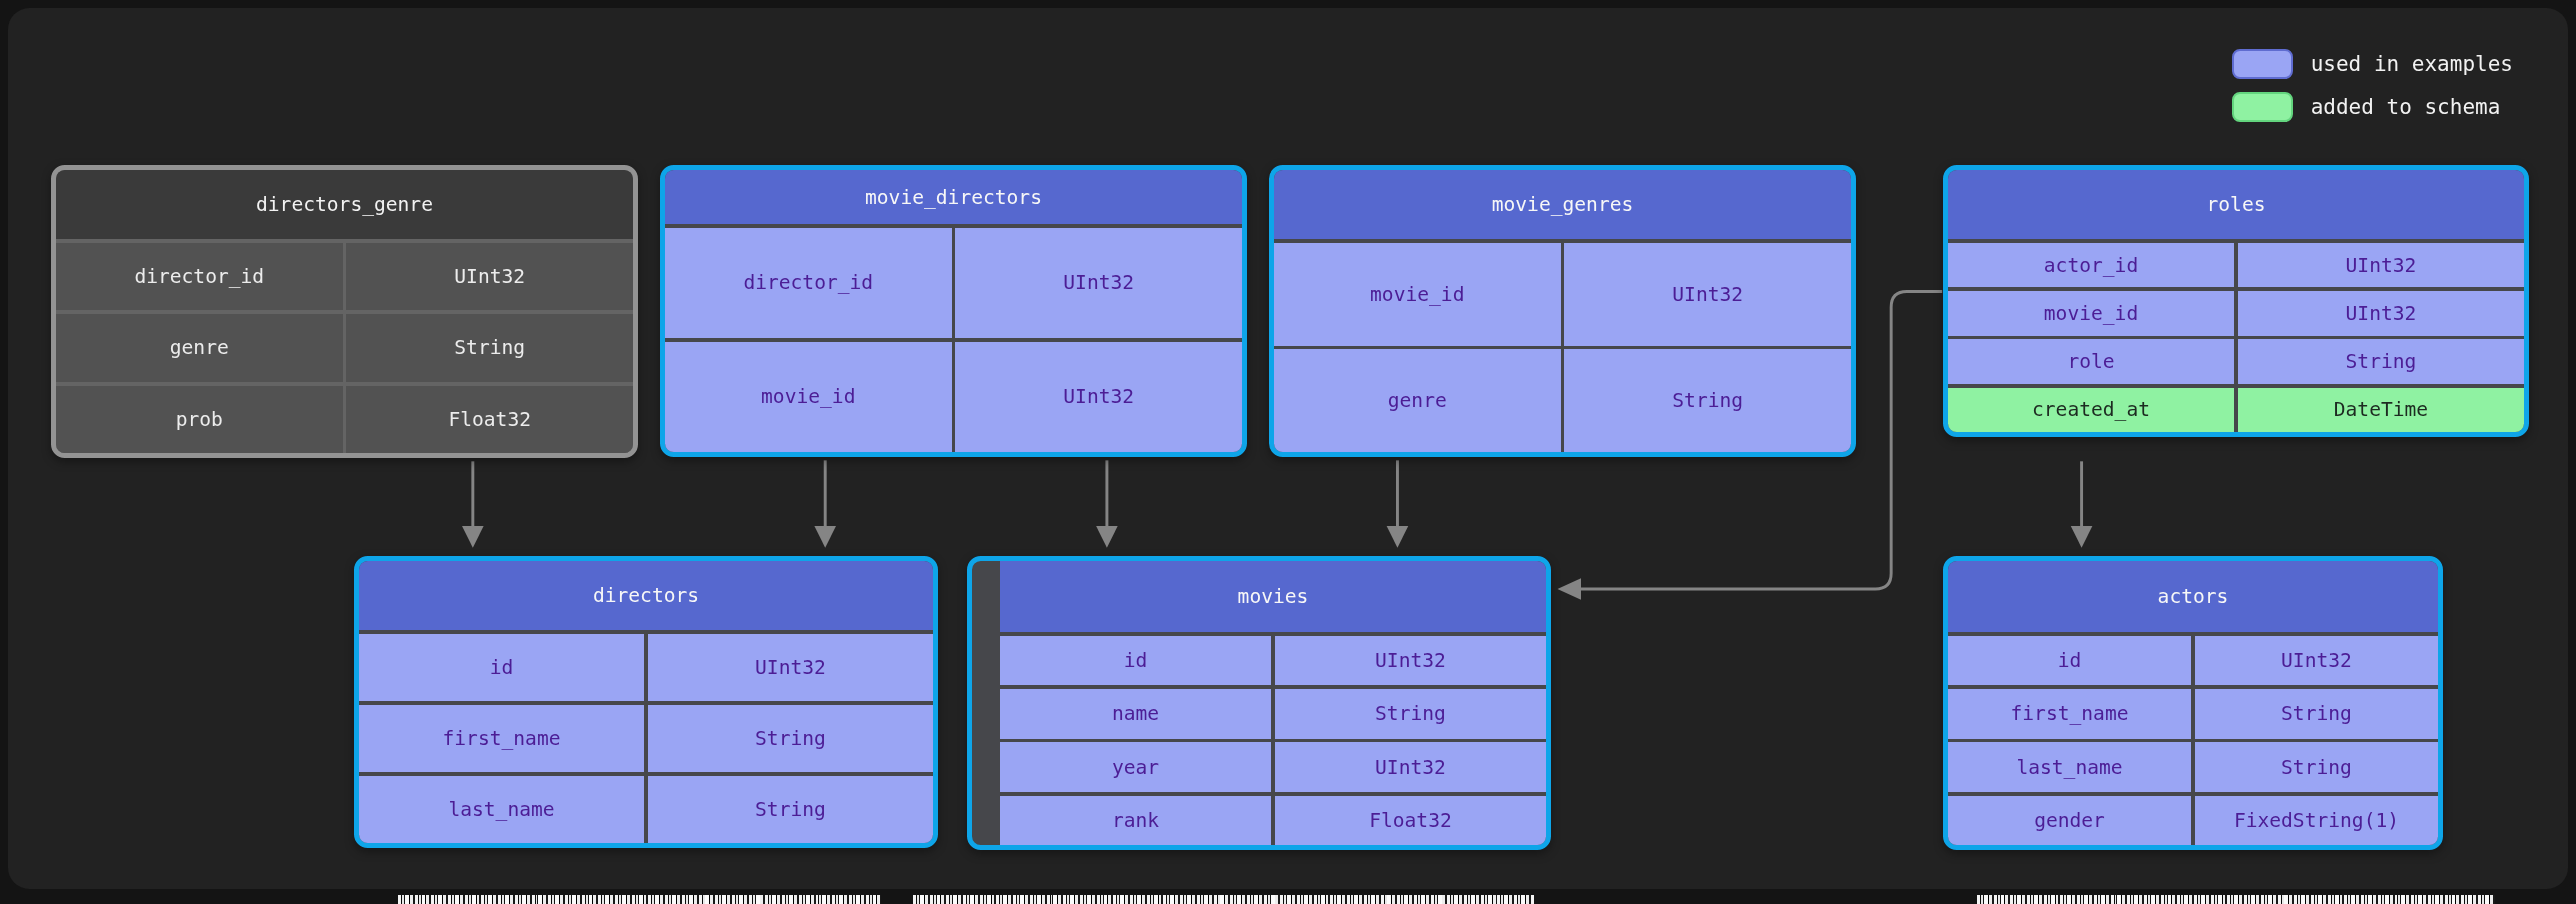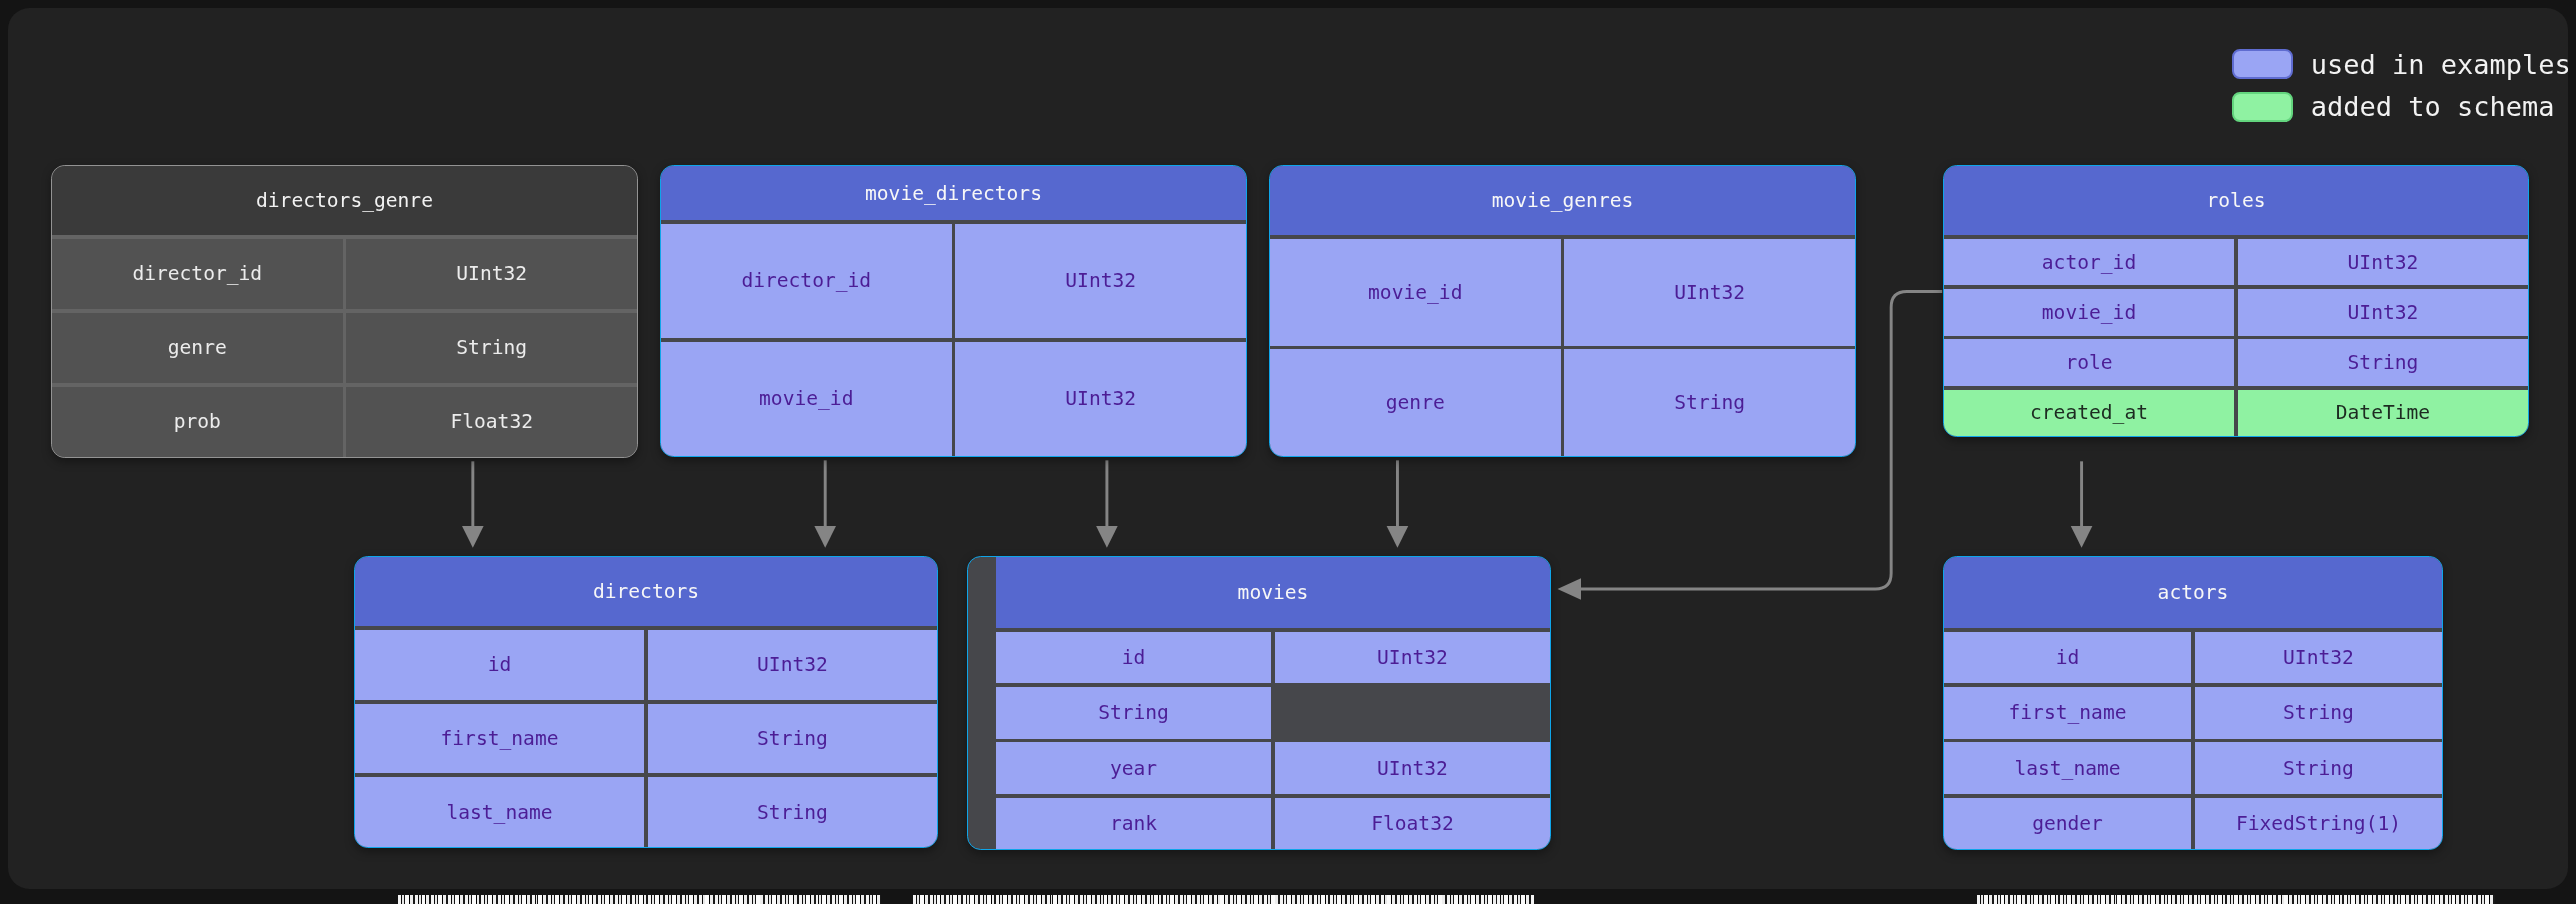--- a/index.html
+++ b/index.html
@@ -13,21 +13,21 @@
   .card{
     position:absolute;left:7.9px;top:7.9px;width:2560px;height:881px;
     background:#222222;border-radius:21.6px;
   }
   .arrows{position:absolute;left:0;top:0;width:2576px;height:904px;}
   
   .tbl{
     position:absolute;
     display:flex;flex-direction:column;gap:3.9px;
     background:#46474b;               
-    border:1px solid #0ea5e9;
+    border:5px solid #0ea5e9;
     border-radius:13.7px;overflow:hidden;
     box-sizing:border-box;
     box-shadow:0 3.9px 9.8px rgba(0,0,0,.35);
   }
   .tbl .thead{
     background:#5668cf;color:#f7f7f7;
     display:flex;align-items:center;justify-content:center;
     font-size:19.6px;flex:0 0 auto;
   }
   .tbl .trow{display:grid;grid-template-columns:1fr 1fr;gap:3.9px;flex:1 1 auto;}
@@ -41,21 +41,21 @@
   .tbl.muted{background:#646464;border-color:#939393;}
   .tbl.muted .thead{background:#3a3a3a;color:#f2f2f2;}
   .tbl.muted .cell{background:#525252;color:#ececec;}
   
   .legend{position:absolute;left:2232px;top:49px;display:flex;flex-direction:column;gap:12.8px;}
   .legend .lrow{display:flex;align-items:center;height:30px;}
   .legend .swatch{
     width:61px;height:30px;border-radius:7.9px;box-sizing:border-box;
     border:2.9px solid rgba(0,0,0,.25);
   }
-  .legend .llabel{margin-left:17.7px;color:#f2f2f2;font-size:27px;white-space:pre;}
+  .legend .llabel{margin-left:17.7px;color:#f2f2f2;font-size:21px;white-space:pre;}
   
   .strip{
     position:absolute;top:895px;height:9.8px;
     background:
       repeating-linear-gradient(90deg,
         #f4f4f4 0 2.9px,#0c0c0c 2.9px 3.9px,#e9e9e9 3.9px 5.9px,
         #151515 5.9px 6.9px,#fbfbfb 6.9px 10.8px,#000 10.8px 11.8px,
         #ededed 11.8px 14.7px,#1a1a1a 14.7px 16.7px);
   }
 </style>
@@ -235,20 +235,23 @@
       </div>
       <div class="trow">
         <div class="cell">
           <span>id</span>
         </div>
         <div class="cell">
           <span>UInt32</span>
         </div>
       </div>
       <div class="trow">
+        <div class="cell">
+          <span>name</span>
+        </div>
         <div class="cell">
           <span>String</span>
         </div>
       </div>
       <div class="trow">
         <div class="cell">
           <span>year</span>
         </div>
         <div class="cell">
           <span>UInt32</span>

